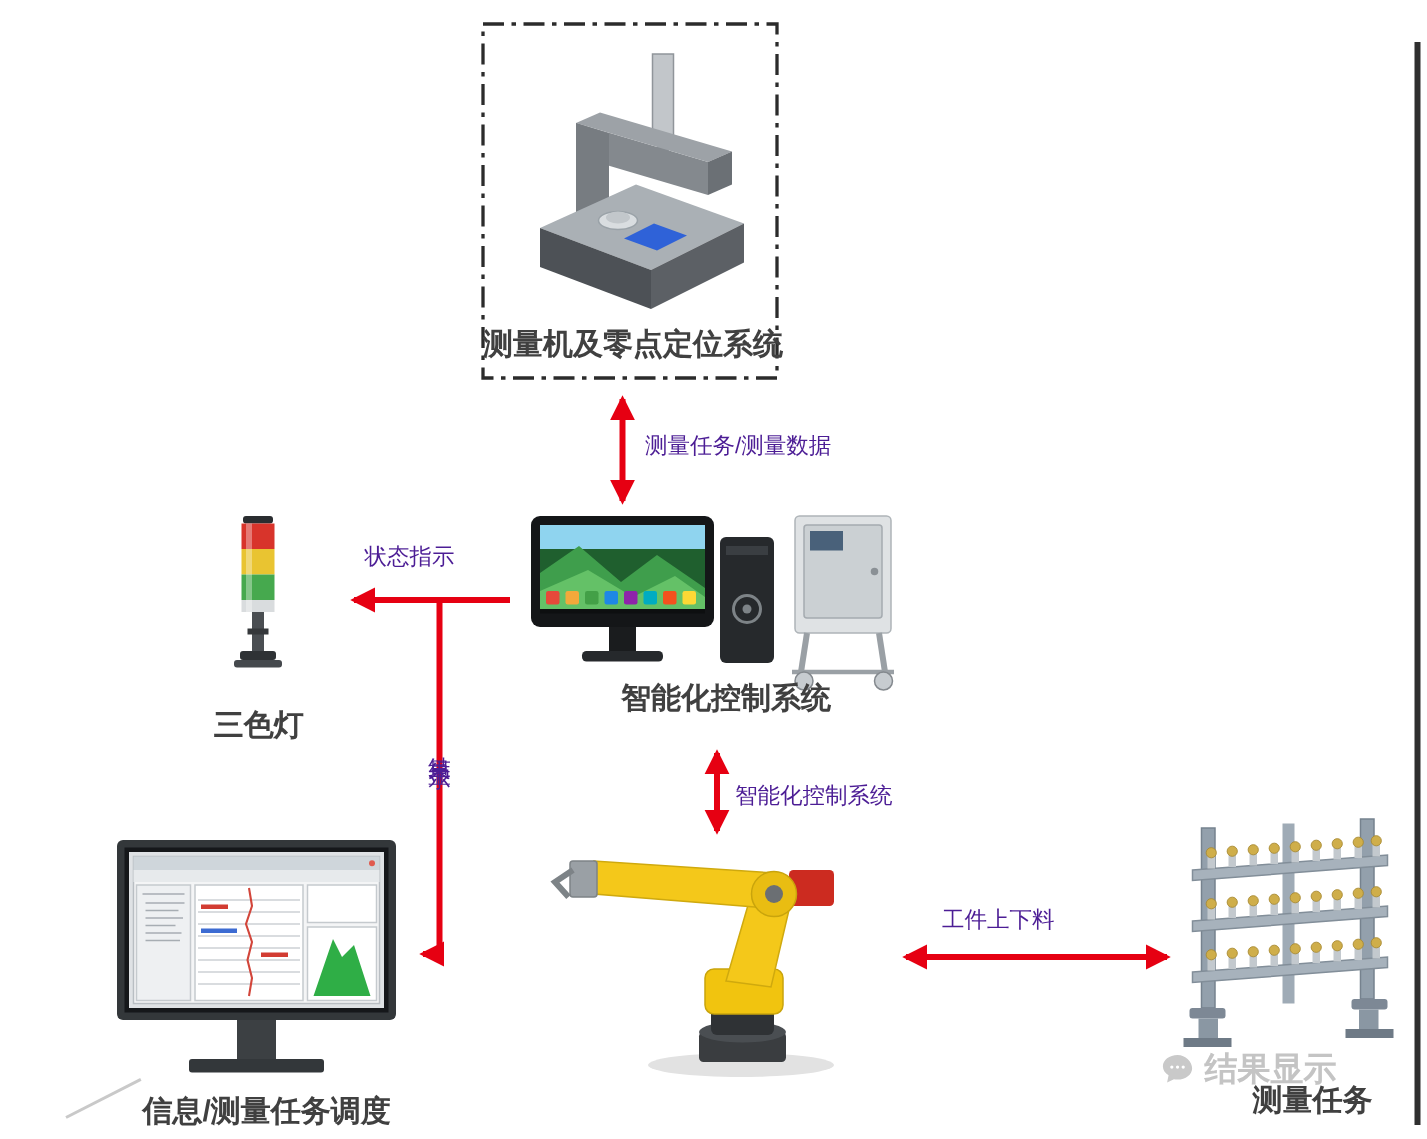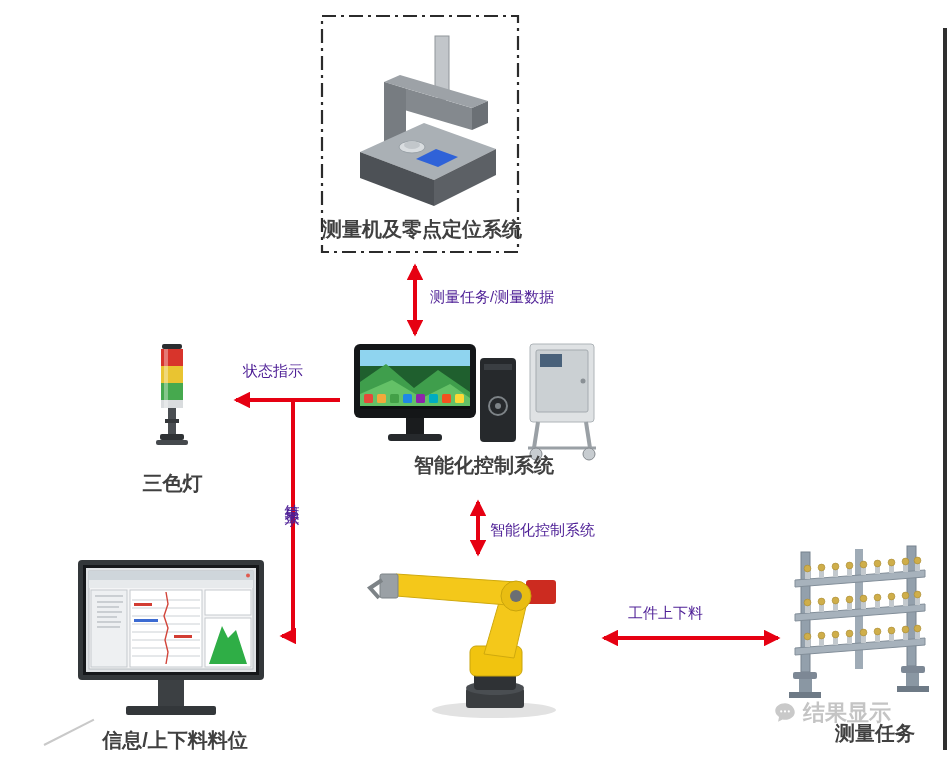--- a/index.html
+++ b/index.html
@@ -174,21 +174,21 @@
       <rect x="56" y="43" width="18" height="3" fill="#d23c32"></rect>
       <rect x="56" y="59" width="24" height="3" fill="#3c6bd2"></rect>
       <rect x="96" y="75" width="18" height="3" fill="#d23c32"></rect>
       <rect x="127" y="30" width="46" height="25" fill="#ffffff" stroke="#c5cace"></rect>
       <rect x="127" y="58" width="46" height="49" fill="#ffffff" stroke="#c5cace"></rect>
       <polygon points="131,104 144,66 150,78 158,70 169,104" fill="#2fae46"></polygon>
       <rect x="80" y="120" width="26" height="26" fill="#3c4043"></rect>
       <rect x="48" y="146" width="90" height="9" rx="2" fill="#33373a"></rect>
     </svg>
   </div>
-  <div class="label-node" style="left:95px;top:727px;width:160px;">信息/上下料料位</div>
+  <div class="label-node" style="left:95px;top:727px;width:160px;">信息/测量任务调度</div>
 
   <div class="illus" style="left:366px;top:550px;width:228px;height:172px;">
     <svg viewBox="0 0 228 172">
       <ellipse cx="128" cy="160" rx="62" ry="8" fill="#e2e2e2"></ellipse>
       <rect x="100" y="138" width="58" height="20" rx="3" fill="#3a3d40"></rect>
       <ellipse cx="129" cy="138" rx="29" ry="7" fill="#4a4e52"></ellipse>
       <rect x="108" y="120" width="42" height="20" rx="4" fill="#2f3235"></rect>
       <rect x="104" y="96" width="52" height="30" rx="6" fill="#f1c40f" stroke="#c9a40c"></rect>
       <polygon points="118,104 148,108 162,48 136,42" fill="#f4c81a" stroke="#cfa90e"></polygon>
       <rect x="160" y="30" width="30" height="24" rx="3" fill="#cc2b20"></rect>

